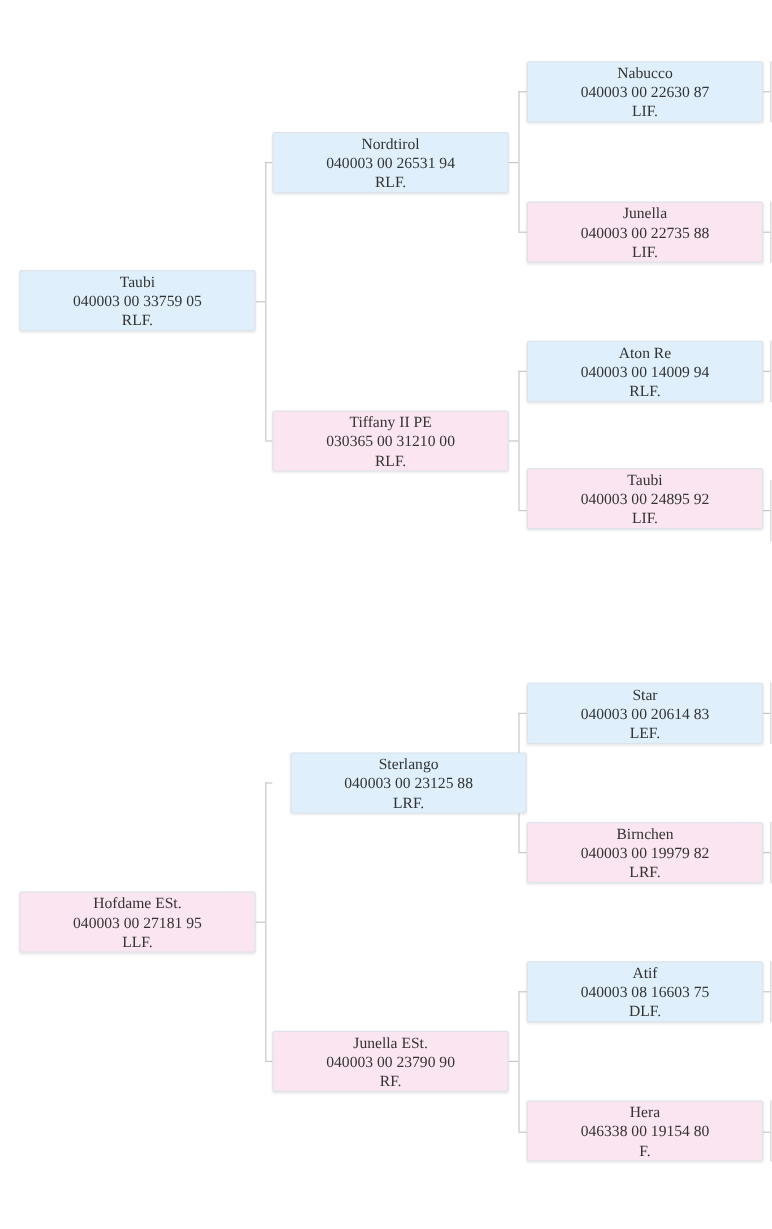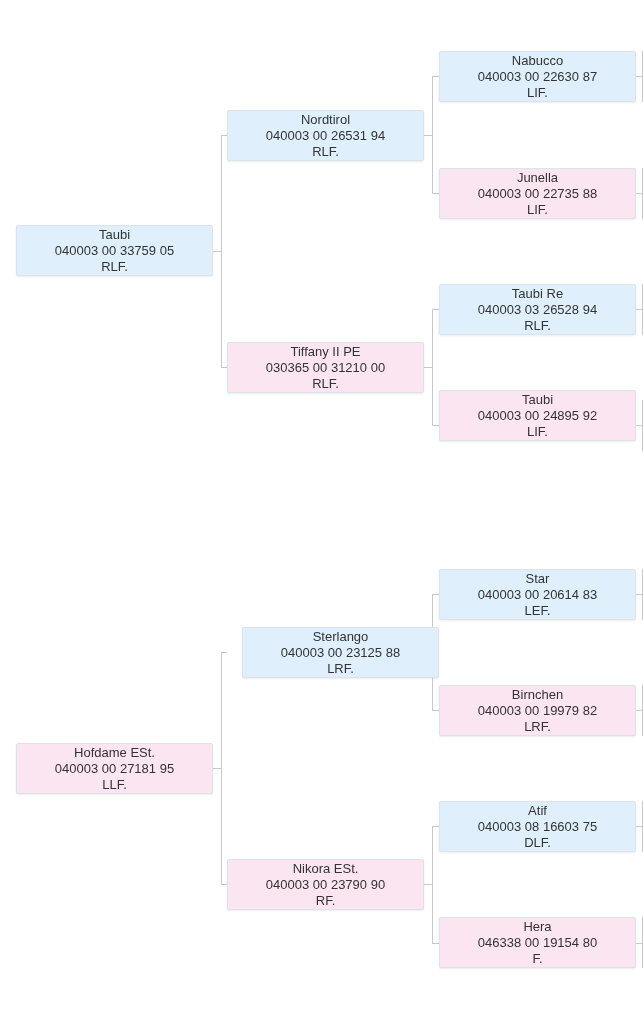--- a/index.html
+++ b/index.html
@@ -8,21 +8,21 @@
   .node {
     position: absolute; width: 197px; height: 51px; box-sizing: border-box;
     border: 1px solid #dde3ea; border-radius: 2px;
     box-shadow: 0 1px 2px rgba(0,0,0,0.08);
     display: flex; flex-direction: column; align-items: center; justify-content: center;
     color: #333333; font-size: 13px; line-height: 16px; text-align: center;
     cursor: pointer;
   }
   .node.male { background: #dff0fc; }
   .node.female { background: #fbe5f1; }
-  .node span { display: block; white-space: nowrap; }
+  .node span { display: block; white-space: nowrap; font-family: Liberation Serif, serif; }
   .line { position: absolute; background: #c8c8c8; }
   .h { height: 1px; }
   .v { width: 1px; }
 </style>
 </head>
 <body>
 
 <div>
 
   <div class="line h" style="left:213px;top:251px;width:8px"></div>
@@ -68,22 +68,22 @@
     <span>Nabucco</span>
     <span>040003 00 22630 87</span>
     <span>LIF.</span>
   </div>
   <div class="node female" style="left:439px;top:168px">
     <span>Junella</span>
     <span>040003 00 22735 88</span>
     <span>LIF.</span>
   </div>
   <div class="node male" style="left:439px;top:284px">
-    <span>Taubi Re</span>
-    <span>040003 03 26528 94</span>
+    <span>Aton Re</span>
+    <span>040003 00 14009 94</span>
     <span>RLF.</span>
   </div>
   <div class="node female" style="left:439px;top:390px">
     <span>Taubi</span>
     <span>040003 00 24895 92</span>
     <span>LIF.</span>
   </div>
 </div>
 
 <div>
@@ -115,21 +115,21 @@
     <span>Hofdame ESt.</span>
     <span>040003 00 27181 95</span>
     <span>LLF.</span>
   </div>
   <div class="node male" style="left:242px;top:627px">
     <span>Sterlango</span>
     <span>040003 00 23125 88</span>
     <span>LRF.</span>
   </div>
   <div class="node female" style="left:227px;top:859px">
-    <span>Nikora ESt.</span>
+    <span>Junella ESt.</span>
     <span>040003 00 23790 90</span>
     <span>RF.</span>
   </div>
   <div class="node male" style="left:439px;top:569px">
     <span>Star</span>
     <span>040003 00 20614 83</span>
     <span>LEF.</span>
   </div>
   <div class="node female" style="left:439px;top:685px">
     <span>Birnchen</span>

